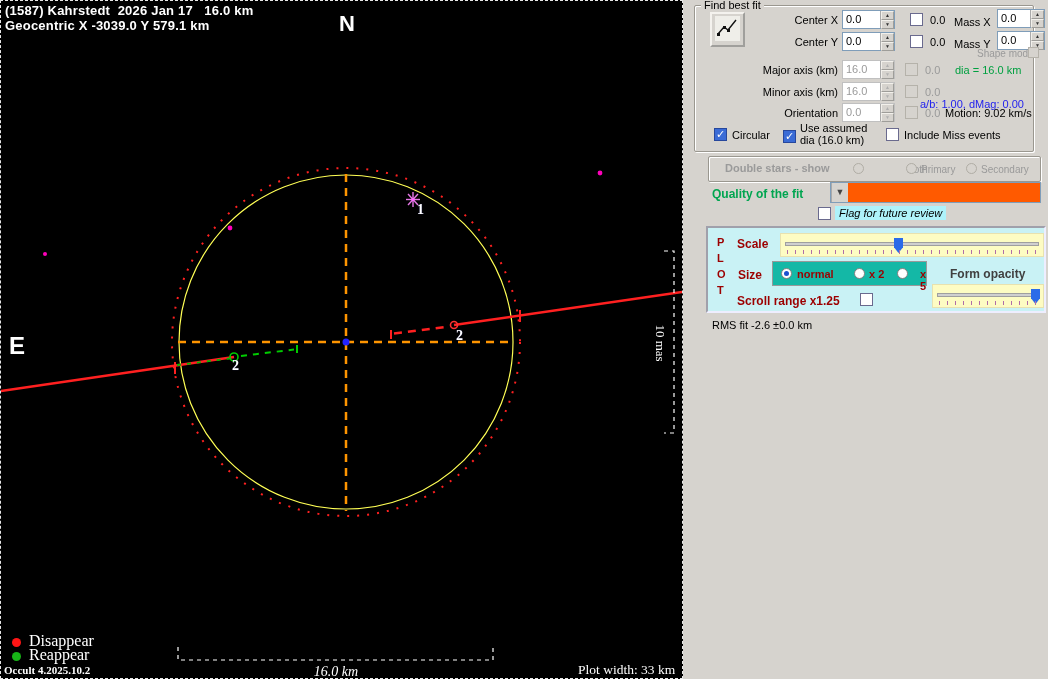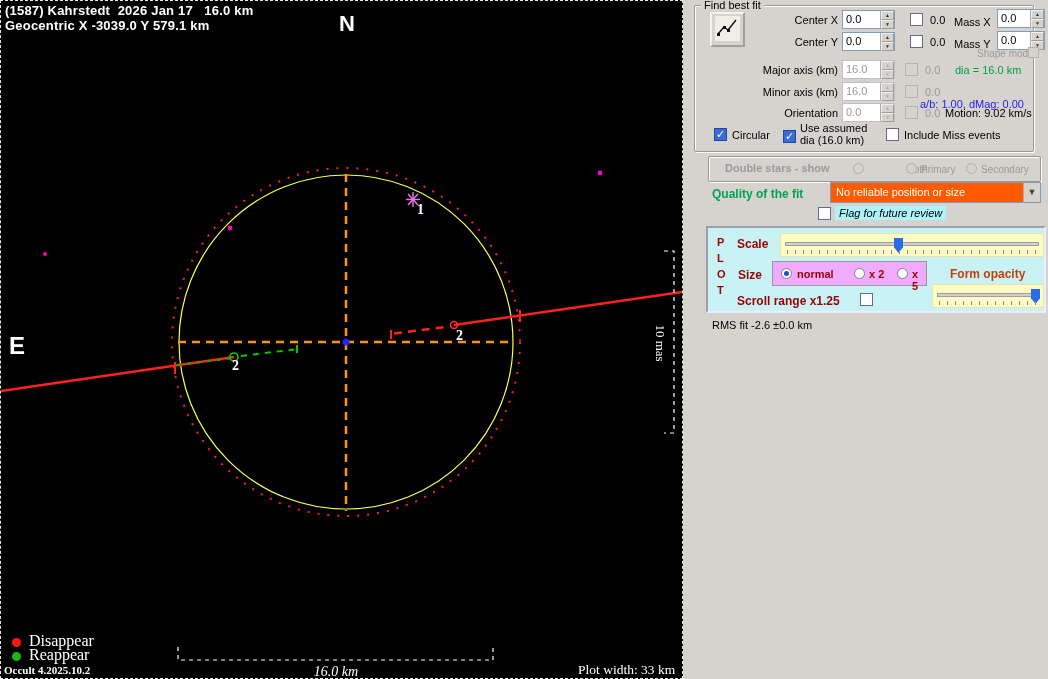--- a/index.html
+++ b/index.html
@@ -62,21 +62,21 @@
   
   #plotctl { position:absolute; background:#c9f2f5; border:2px inset #eef; }
   .maroon { color:#9c0000; font-weight:bold; }
   .slider { position:absolute; background:#fdfcc3; border:1px solid #e7e2b0; }
   .slider .groove { position:absolute; left:4px; right:4px; top:8px; height:4px;
                     background:#cfcfcf; border:1px solid #9f9f9f; }
   .slider .thumb { position:absolute; top:4px; width:9px; height:15px; background:#2b6be8;
                    clip-path: polygon(0 0,100% 0,100% 62%,50% 100%,0 62%); }
   .slider .ticks { position:absolute; left:6px; right:6px; bottom:2px; height:4px;
                    background:repeating-linear-gradient(90deg,#b06da8 0 1px,transparent 1px 8px); }
-  .sizebox { position:absolute; background:#f0abfc; border:1px solid #999; }
+  .sizebox { position:absolute; background:#14b8a6; border:1px solid #999; }
 
   
   #fitlegend { position:absolute; background:#fff; border:2px inset #fff;
                border-top-color:#808080; border-left-color:#808080; }
   .legrow { position:absolute; left:0; width:100%; height:12px; }
   .legrow .txt { position:absolute; left:96px; top:0; font-family:"Liberation Mono", monospace;
                  font-size:12px; white-space:pre; }
 </style>
 </head>
 <body>
@@ -254,21 +254,20 @@
       <span class="radio disabled" style="left:144px; top:6px;"></span>
       <div class="abs gray" style="left:159px; top:7px; font-size:10px;margin-left:39px;">Both</div>
       <span class="radio disabled" style="left:197px; top:6px;"></span>
       <div class="abs gray" style="left:212px; top:7px; font-size:10px;">Primary</div>
       <span class="radio disabled" style="left:257px; top:6px;"></span>
       <div class="abs gray" style="left:272px; top:7px; font-size:10px;">Secondary</div>
     </div>
 
     <div class="abs" style="left:29px; top:187px; font-size:12px; font-weight:bold; color:#00a550;">Quality of the fit</div>
     <div class="dd" style="left:147px; top:182px; width:211px;">
-      <span class="t">No reliable position or size</span>
       <span class="a">▼</span>
     </div>
     <span class="cb" style="left:135px; top:207px;"></span>
     <div class="abs" style="left:152px; top:206px; font-size:11px; font-style:italic;
          background:#aef2fa; padding:1px 4px;">Flag for future review</div>
 
     <div id="plotctl" style="left:23px; top:226px; width:340px; height:87px;">
       <div class="abs maroon" style="left:9px; top:8px;  font-size:11px;">P</div>
       <div class="abs maroon" style="left:9px; top:24px; font-size:11px;">L</div>
       <div class="abs maroon" style="left:9px; top:40px; font-size:11px;">O</div>
@@ -281,23 +280,23 @@
         <span class="ticks"></span>
       </div>
 
       <div class="abs maroon" style="left:30px; top:40px; font-size:12px;">Size</div>
       <div class="sizebox" style="left:64px; top:33px; width:155px; height:25px;">
         <span class="radio sel" style="left:8px; top:6px;"></span>
         <div class="abs maroon" style="left:24px; top:6px; font-size:11px;">normal</div>
         <span class="radio" style="left:81px; top:6px;"></span>
         <div class="abs maroon" style="left:96px; top:6px; font-size:11px;">x 2</div>
         <span class="radio" style="left:124px; top:6px;"></span>
-        <div class="abs maroon" style="left:139px; top:6px; font-size:11px;">x 5</div>
+        <div class="abs maroon" style="left:139px; top:6px; font-size:11px;text-align:right;">x 5</div>
       </div>
-      <div class="abs" style="left:242px; top:39px; font-size:12px; font-weight:bold; color:#c2410c;">Form opacity</div>
+      <div class="abs" style="left:242px; top:39px; font-size:12px; font-weight:bold; color:#404040;">Form opacity</div>
 
       <div class="abs maroon" style="left:29px; top:66px; font-size:12px;">Scroll range x1.25</div>
       <span class="cb" style="left:152px; top:65px; position:absolute;"></span>
 
       <div class="slider" style="left:224px; top:56px; width:112px; height:24px;">
         <span class="groove"></span>
         <span class="thumb" style="left:98px;"></span>
         <span class="ticks"></span>
       </div>
     </div>

